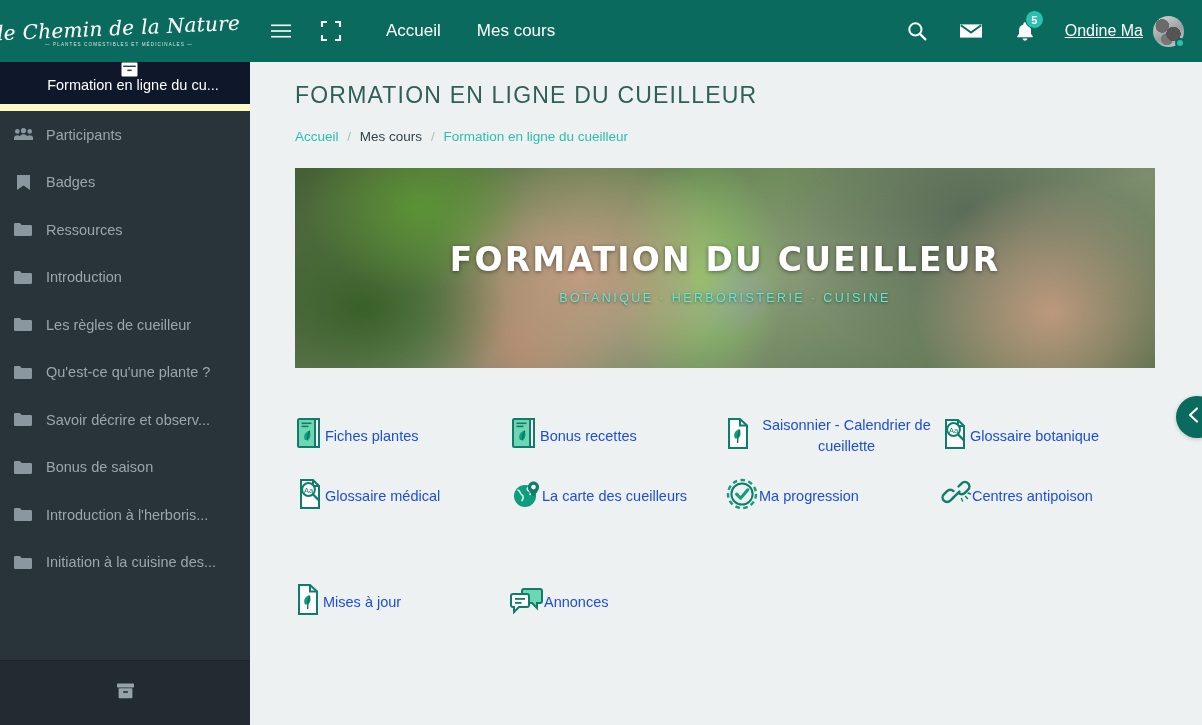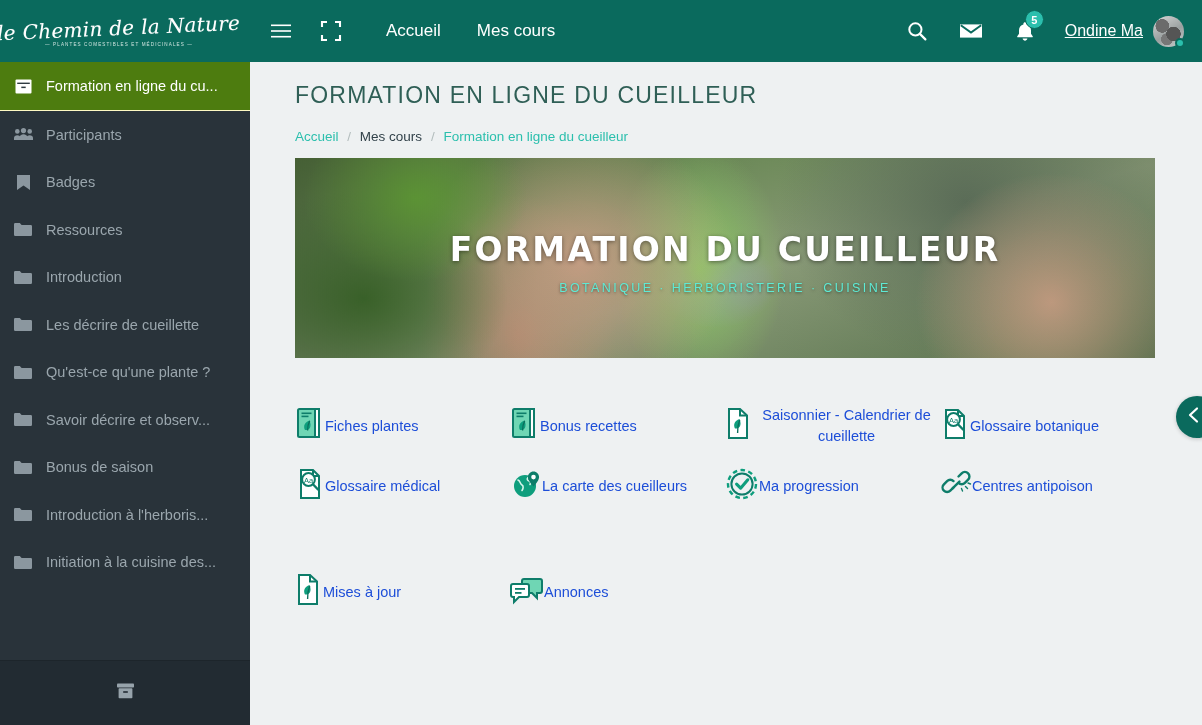--- a/index.html
+++ b/index.html
@@ -116,24 +116,25 @@
     font-size: 14.5px;
     white-space: nowrap;
   }
   .side-item .side-icon {
     width: 30px; min-width: 30px;
     display: flex; align-items: center; justify-content: center;
     color: #8b979f;
   }
   .side-item .side-label { padding-left: 8px; overflow: hidden; }
   .side-item.active {
-    background: #4d7c0f;
+    background: #0f172a;
     color: #ffffff;
     height: 49px;
-    border-bottom: 1px solid #fef9c3;
+    border-bottom: 7px solid #fef9c3;
+    flex-direction: column;
   }
   .side-item.active .side-icon { color: #ffffff; }
   #side-footer {
     position: absolute; left: 0; bottom: 0;
     width: 250px; height: 65px;
     background: #222b32;
     display: flex; align-items: center; justify-content: center;
     border-top: 1px solid #1d252b;
   }
   #archive-icon { color: #97a3ab; }
@@ -160,21 +161,21 @@
     white-space: nowrap;
     margin-top: 12px;
   }
   #breadcrumb a { color: #2bbfad; text-decoration: none; }
   #breadcrumb .sep { color: #b3bdbd; padding: 0 5px; }
   #breadcrumb .crumb-static { color: #32424a; }
 
   
   #banner {
     position: relative;
-    margin: 14px 0 0 45px;
+    margin: 24px 0 0 45px;
     width: 860px; height: 200px;
     overflow: hidden;
     background: #4d6b42;
   }
   #banner .bg {
     position: absolute; inset: 0;
     background:
       radial-gradient(ellipse 160px 120px at 14% 20%, #69a63c 0%, rgba(105,166,60,0) 70%),
       radial-gradient(ellipse 200px 150px at 8% 70%, #3f6b2c 0%, rgba(63,107,44,0) 72%),
       radial-gradient(ellipse 230px 200px at 33% 52%, #c9a189 0%, rgba(201,161,137,0) 68%),
@@ -371,21 +372,21 @@
     <span class="side-label">Introduction</span>
   </a>
 
 
   <a class="side-item" href="#">
     <span class="side-icon">
       <svg width="18" height="13" viewBox="0 0 18 13" aria-hidden="true">
         <path d="M0 1.2A1.2 1.2 0 011.2 0h4.6l1.8 2h9.2A1.2 1.2 0 0118 3.2v8.6A1.2 1.2 0 0116.8 13H1.2A1.2 1.2 0 010 11.8z" fill="currentColor"></path>
       </svg>
     </span>
-    <span class="side-label">Les décrire de cueillette</span>
+    <span class="side-label">Les règles de cueilleur</span>
   </a>
 
   <a class="side-item" href="#">
     <span class="side-icon">
       <svg width="18" height="13" viewBox="0 0 18 13" aria-hidden="true">
         <path d="M0 1.2A1.2 1.2 0 011.2 0h4.6l1.8 2h9.2A1.2 1.2 0 0118 3.2v8.6A1.2 1.2 0 0116.8 13H1.2A1.2 1.2 0 010 11.8z" fill="currentColor"></path>
       </svg>
     </span>
     <span class="side-label">Qu'est-ce qu'une plante ?</span>
   </a>

